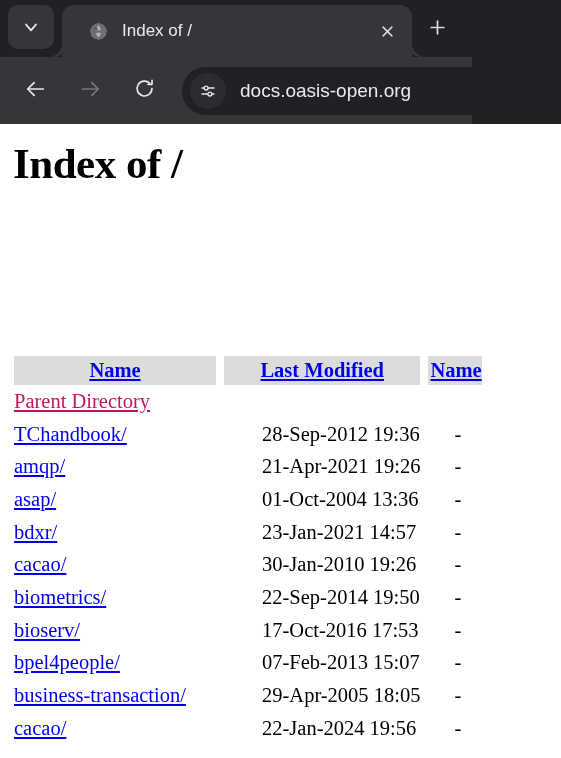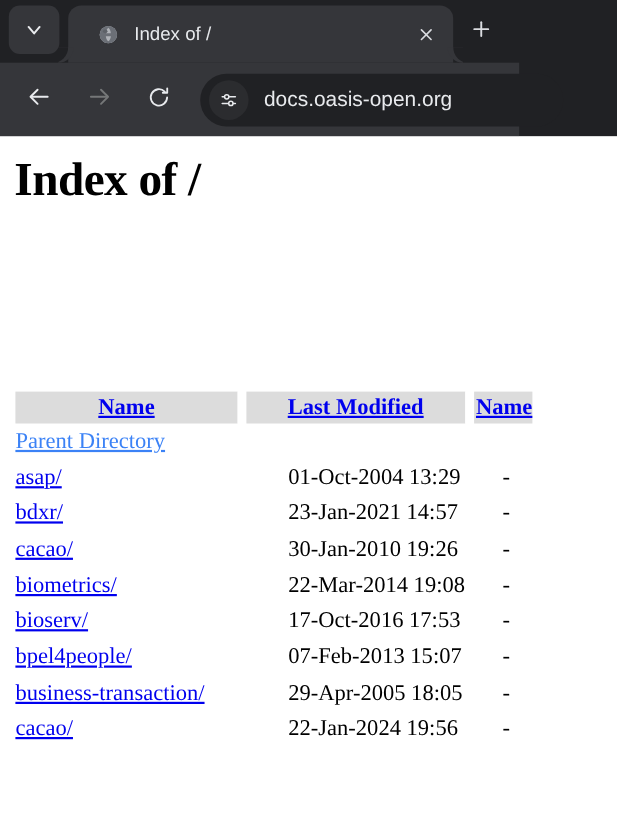--- a/index.html
+++ b/index.html
@@ -227,21 +227,21 @@
   .listing td.c-name { padding-left: 0px; }
   .listing td.c-gap  { }
   .listing td.c-date { text-align: left; padding-left: 38px; }
   .listing td.c-size { text-align: left; padding-left: 26px; }
 
   .listing td a {
     color: #0000ee;
     text-decoration: underline;
   }
   .listing td a.visited {
-    color: #3b82f6;
+    color: #be185d;
   }
 </style>
 </head>
 <body>
 
 <div class="browser-chrome">
 
   <div class="tab-strip">
 
     <div class="tab-search-btn">
@@ -347,45 +347,59 @@
     <tbody>
       <tr>
         <td class="c-name">
           <a href="#" class="visited">Parent Directory</a>
         </td>
         <td class="c-gap"></td>
         <td class="c-date"></td>
         <td class="c-gap"></td>
         <td class="c-size"></td>
       </tr>
+    <tr>
+          <td class="c-name"><a href="#">TChandbook/</a></td>
+          <td class="c-gap"></td>
+          <td class="c-date">28-Sep-2012 19:36</td>
+          <td class="c-gap"></td>
+          <td class="c-size">-</td>
+        </tr>
+        <tr>
+          <td class="c-name"><a href="#">amqp/</a></td>
+          <td class="c-gap"></td>
+          <td class="c-date">21-Apr-2021 19:26</td>
+          <td class="c-gap"></td>
+          <td class="c-size">-</td>
+        </tr>
         <tr>
           <td class="c-name"><a href="#">asap/</a></td>
           <td class="c-gap"></td>
-          <td class="c-date">01-Oct-2004 13:29</td>
+          <td class="c-date">01-Oct-2004 13:36</td>
           <td class="c-gap"></td>
           <td class="c-size">-</td>
         </tr>
         <tr>
           <td class="c-name"><a href="#">bdxr/</a></td>
           <td class="c-gap"></td>
           <td class="c-date">23-Jan-2021 14:57</td>
           <td class="c-gap"></td>
           <td class="c-size">-</td>
         </tr>
         <tr>
           <td class="c-name"><a href="#">cacao/</a></td>
           <td class="c-gap"></td>
           <td class="c-date">30-Jan-2010 19:26</td>
           <td class="c-gap"></td>
           <td class="c-size">-</td>
         </tr>
         <tr>
           <td class="c-name"><a href="#">biometrics/</a></td>
           <td class="c-gap"></td>
-          <td class="c-date">22-Mar-2014 19:08</td>
+          <td class="c-date">22-Sep-2014 19:50</td>
           <td class="c-gap"></td>
           <td class="c-size">-</td>
         </tr>
         <tr>
           <td class="c-name"><a href="#">bioserv/</a></td>
           <td class="c-gap"></td>
           <td class="c-date">17-Oct-2016 17:53</td>
           <td class="c-gap"></td>
           <td class="c-size">-</td>
         </tr>

